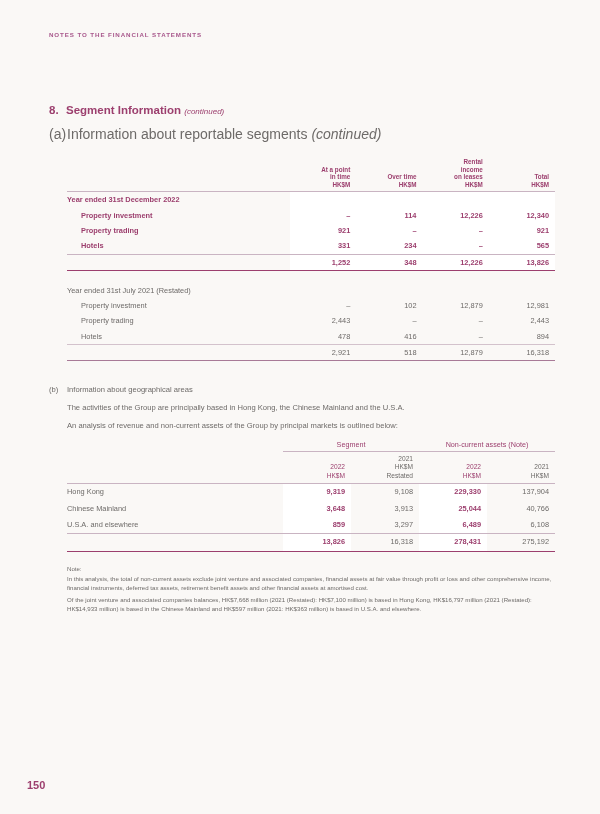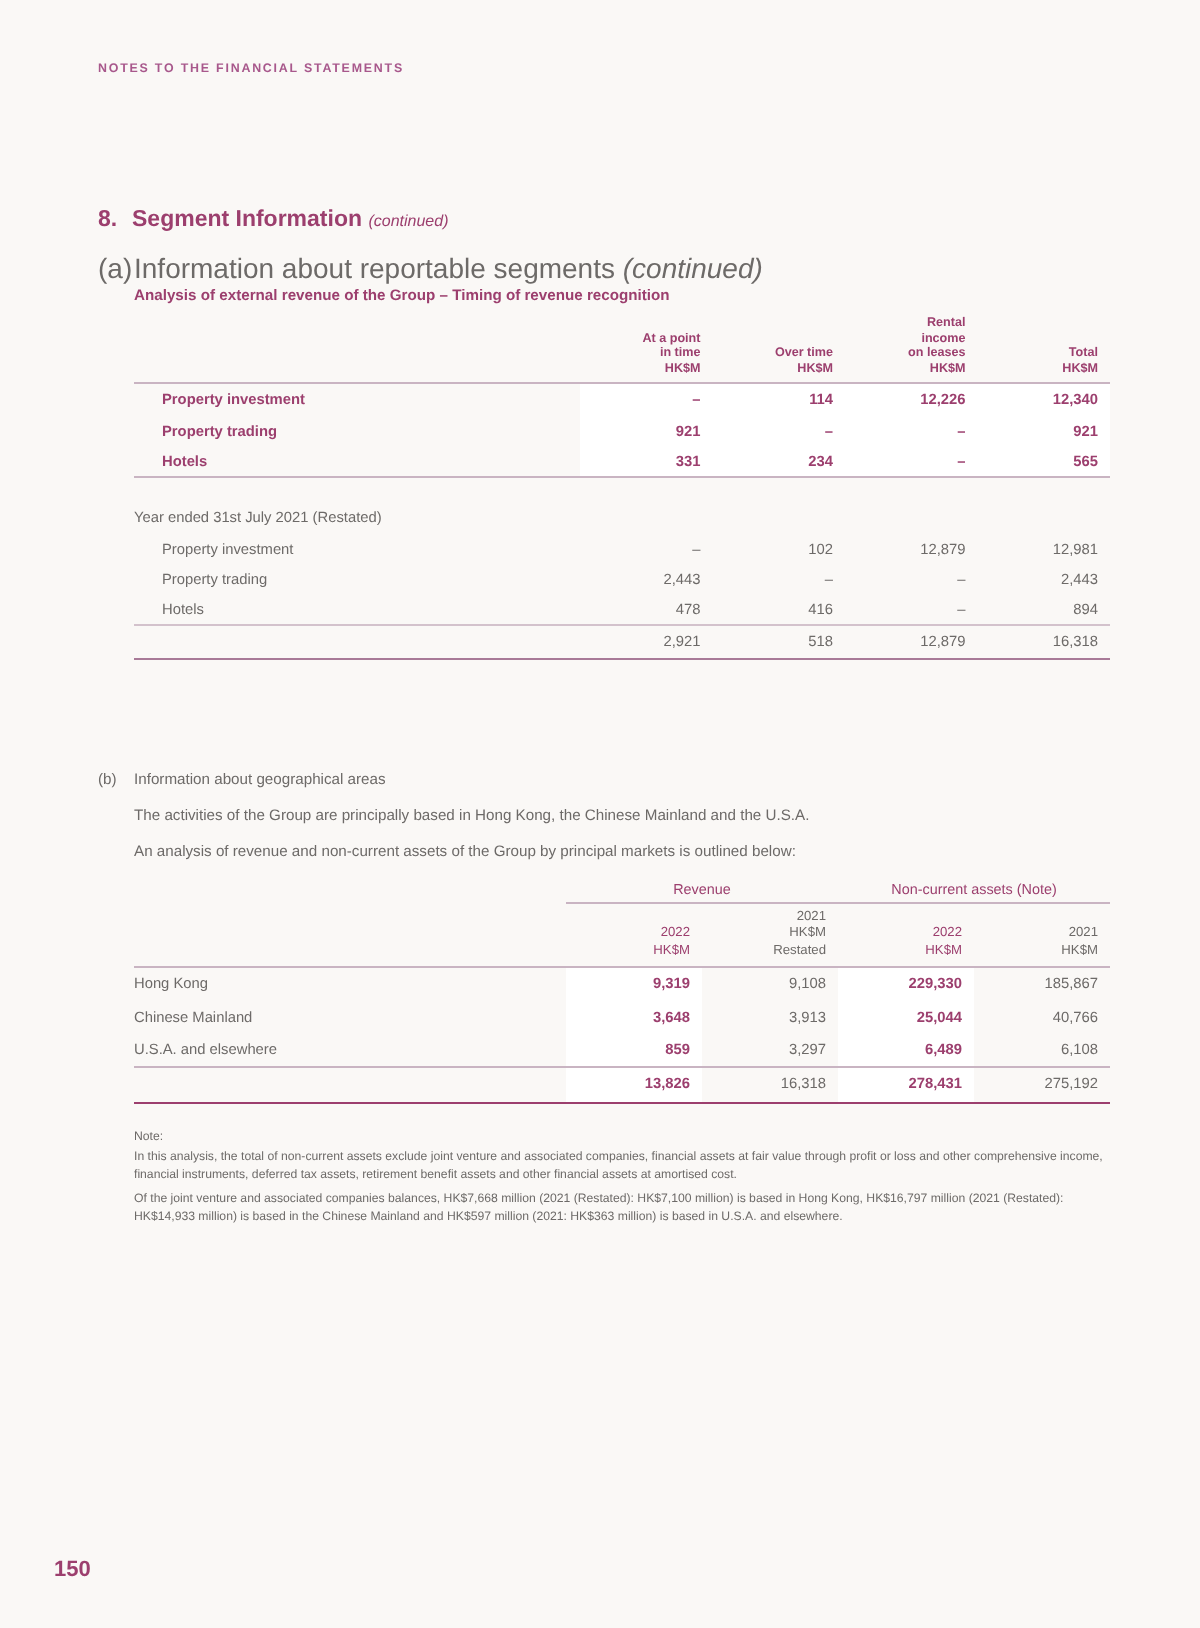--- a/index.html
+++ b/index.html
@@ -261,21 +261,20 @@
   <div class="running-header">NOTES TO THE FINANCIAL STATEMENTS</div>
 
   <div class="note-heading">
     <span class="num">8.</span><span>Segment Information</span> <span class="cont">(continued)</span>
   </div>
 
   <div class="sub-a">
     <span class="lbl">(a)</span><span>Information about reportable segments</span> <span class="cont">(continued)</span>
   </div>
 
-  <div class="analysis-title">Analysis of external revenue of the Group – Timing of revenue recognition</div>
 
   <table class="tbl" id="table-timing">
     <colgroup>
       <col class="c-label">
         <col class="c-num">
         <col class="c-num">
         <col class="c-num">
         <col class="c-num">
     </colgroup>
     <tbody>
@@ -296,20 +295,27 @@
           <span>income</span><br>
           <span>on leases</span><br>
           <span>HK$M</span>
         </td>
         <td>
           <span>Total</span><br>
           <span>HK$M</span>
         </td>
       </tr>
 
+      <tr class="row-y22">
+        <td class="lbl">Year ended 31st December 2022</td>
+        <td class="band22"></td>
+        <td class="band22"></td>
+        <td class="band22"></td>
+        <td class="band22"></td>
+      </tr>
       <tr class="row-y22">
         <td class="lbl indent">Property investment</td>
         <td class="band22">–</td>
         <td class="band22">114</td>
         <td class="band22">12,226</td>
         <td class="band22">12,340</td>
       </tr>
       <tr class="row-y22">
         <td class="lbl indent">Property trading</td>
         <td class="band22">921</td>
@@ -317,20 +323,27 @@
         <td class="band22">–</td>
         <td class="band22">921</td>
       </tr>
       <tr class="row-y22 rule-thin">
         <td class="lbl indent">Hotels</td>
         <td class="band22">331</td>
         <td class="band22">234</td>
         <td class="band22">–</td>
         <td class="band22">565</td>
       </tr>
+      <tr class="row-y22 rule-bottom">
+        <td class="lbl"></td>
+        <td class="band22">1,252</td>
+        <td class="band22">348</td>
+        <td class="band22">12,226</td>
+        <td class="band22">13,826</td>
+      </tr>
 
       <tr class="spacer-row">
           <td colspan="5"></td>
         </tr>
       <tr class="spacer-small">
           <td colspan="5"></td>
         </tr>
 
       <tr class="row-y21">
         <td class="lbl">Year ended 31st July 2021 (Restated)</td>
@@ -380,21 +393,21 @@
     <colgroup>
       <col class="c-label">
         <col class="c-num">
         <col class="c-num">
         <col class="c-num">
         <col class="c-num">
     </colgroup>
     <tbody>
       <tr class="grp">
         <td></td>
-        <td class="grp-cell" colspan="2">Revenue</td>
+        <td class="grp-cell" colspan="2">Segment</td>
         <td class="grp-cell" colspan="2">Non-current assets (Note)</td>
       </tr>
       <tr class="hdr2 rule-thin">
         <td></td>
         <td class="col22">
           <span>2022</span><br>
           <span>HK$M</span>
         </td>
         <td class="col21">
           <span>2021</span><br>
@@ -409,21 +422,21 @@
           <span>2021</span><br>
           <span>HK$M</span>
         </td>
       </tr>
 
       <tr class="geo-row">
         <td class="lbl">Hong Kong</td>
         <td class="v22 band22">9,319</td>
         <td class="v21">9,108</td>
         <td class="v22 band22">229,330</td>
-        <td class="v21">185,867</td>
+        <td class="v21">137,904</td>
       </tr>
       <tr class="geo-row">
         <td class="lbl">Chinese Mainland</td>
         <td class="v22 band22">3,648</td>
         <td class="v21">3,913</td>
         <td class="v22 band22">25,044</td>
         <td class="v21">40,766</td>
       </tr>
       <tr class="geo-row rule-thin">
         <td class="lbl">U.S.A. and elsewhere</td>

